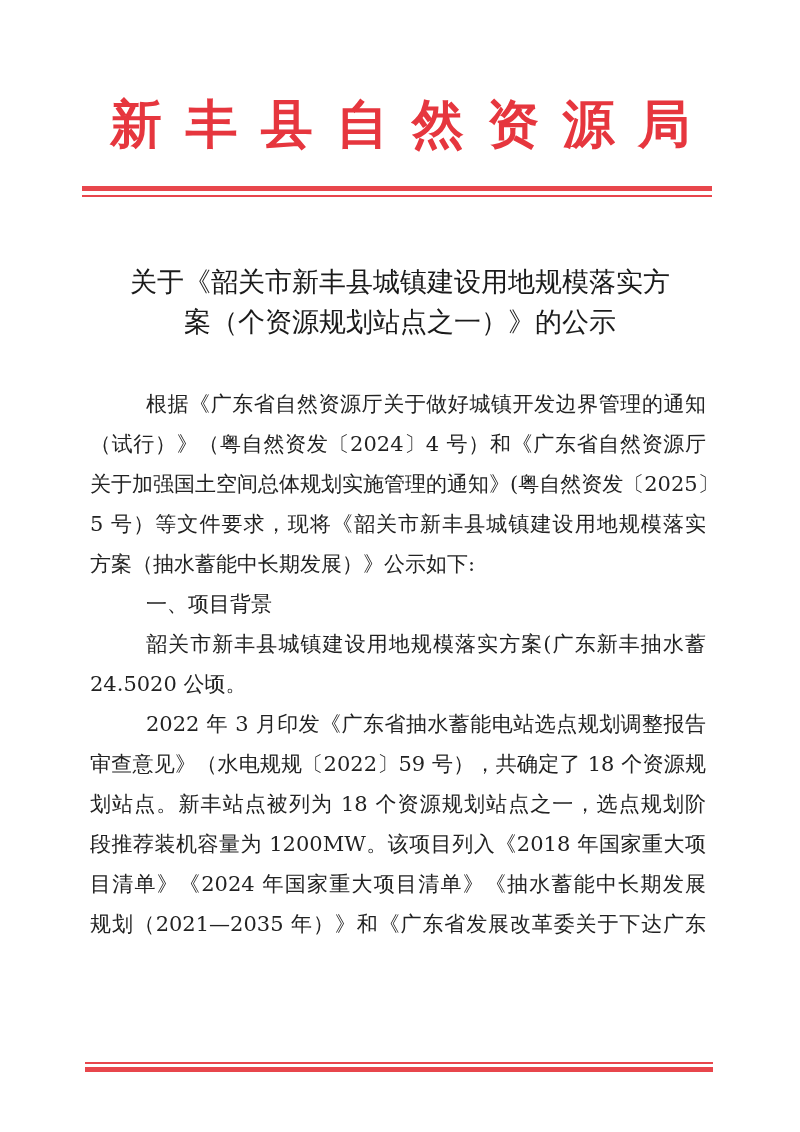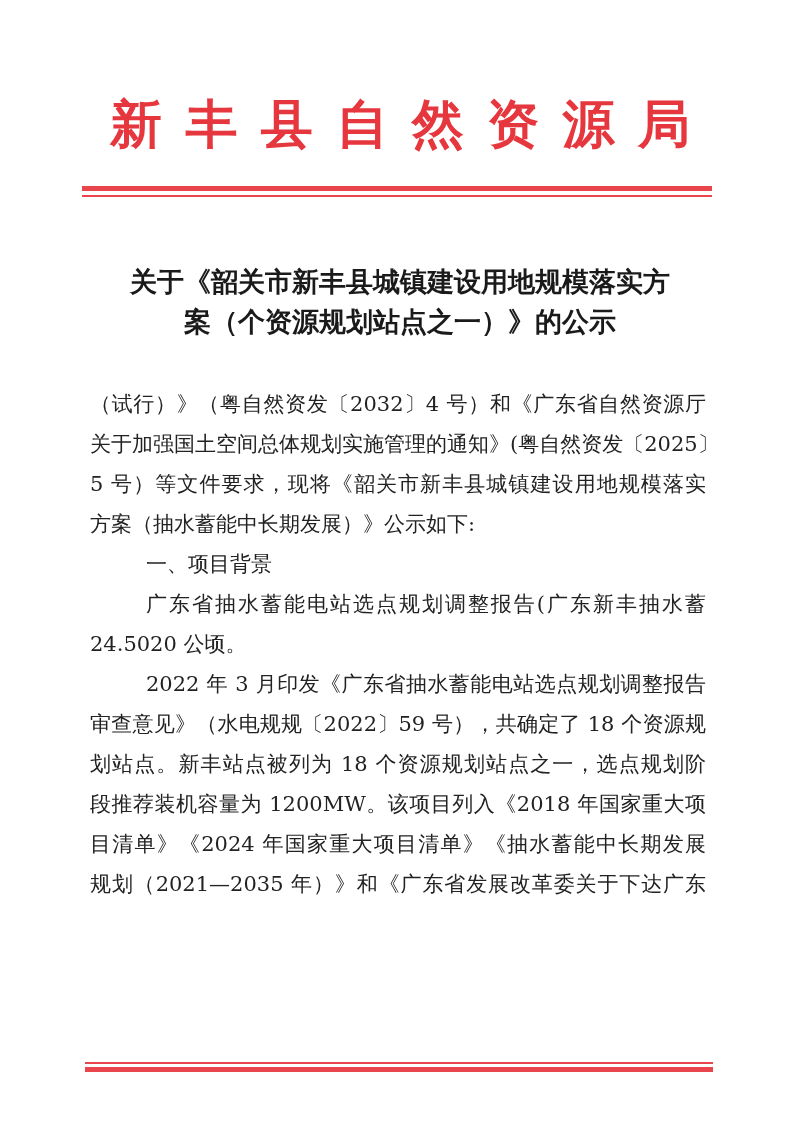--- a/index.html
+++ b/index.html
@@ -42,21 +42,21 @@
   .rule.bot-thick { left: 85px; top: 1067px; width: 628px; height: 5px; }
 
   .doc-title {
     position: absolute;
     left: 90px;
     top: 262px;
     width: 620px;
     text-align: center;
     font-family: "DejaVu Serif", "Liberation Serif", serif;
     font-size: 27px;
-    font-weight: bold;
+    font-weight: normal;
     line-height: 40px;
     color: #1a1a1a;
     letter-spacing: 0px;
   }
   .doc-title div { white-space: nowrap; }
 
   .body-text {
     position: absolute;
     left: 90px;
     top: 384px;
@@ -93,28 +93,29 @@
 <div class="rule top-thick"></div>
 <div class="rule top-thin"></div>
 
 <div class="doc-title">
   <div>关于《韶关市新丰县城镇建设用地规模落实方</div>
   <div>案（个资源规划站点之一）》的公示</div>
 </div>
 
 <div class="body-text">
   <div>
-    <div class="line">（试行）》（粤自然资发〔2032〕4 号）和《广东省自然资源厅</div>
+    <div class="line indent">根据《广东省自然资源厅关于做好城镇开发边界管理的通知</div>
+    <div class="line">（试行）》（粤自然资发〔2024〕4 号）和《广东省自然资源厅</div>
     <div class="line">关于加强国土空间总体规划实施管理的通知》(粤自然资发〔2025〕</div>
     <div class="line">5 号）等文件要求，现将《韶关市新丰县城镇建设用地规模落实</div>
     <div class="line last">方案（抽水蓄能中长期发展）》公示如下:</div>
   </div>
   <div class="line indent last heading">一、项目背景</div>
   <div>
-    <div class="line indent">广东省抽水蓄能电站选点规划调整报告(广东新丰抽水蓄</div>
+    <div class="line indent">韶关市新丰县城镇建设用地规模落实方案(广东新丰抽水蓄</div>
     <div class="line last">24.5020 公顷。</div>
   </div>
   <div>
     <div class="line indent">2022 年 3 月印发《广东省抽水蓄能电站选点规划调整报告</div>
     <div class="line">审查意见》（水电规规〔2022〕59 号），共确定了 18 个资源规</div>
     <div class="line">划站点。新丰站点被列为 18 个资源规划站点之一，选点规划阶</div>
     <div class="line">段推荐装机容量为 1200MW。该项目列入《2018 年国家重大项</div>
     <div class="line">目清单》《2024 年国家重大项目清单》《抽水蓄能中长期发展</div>
     <div class="line">规划（2021—2035 年）》和《广东省发展改革委关于下达广东</div>
   </div>

